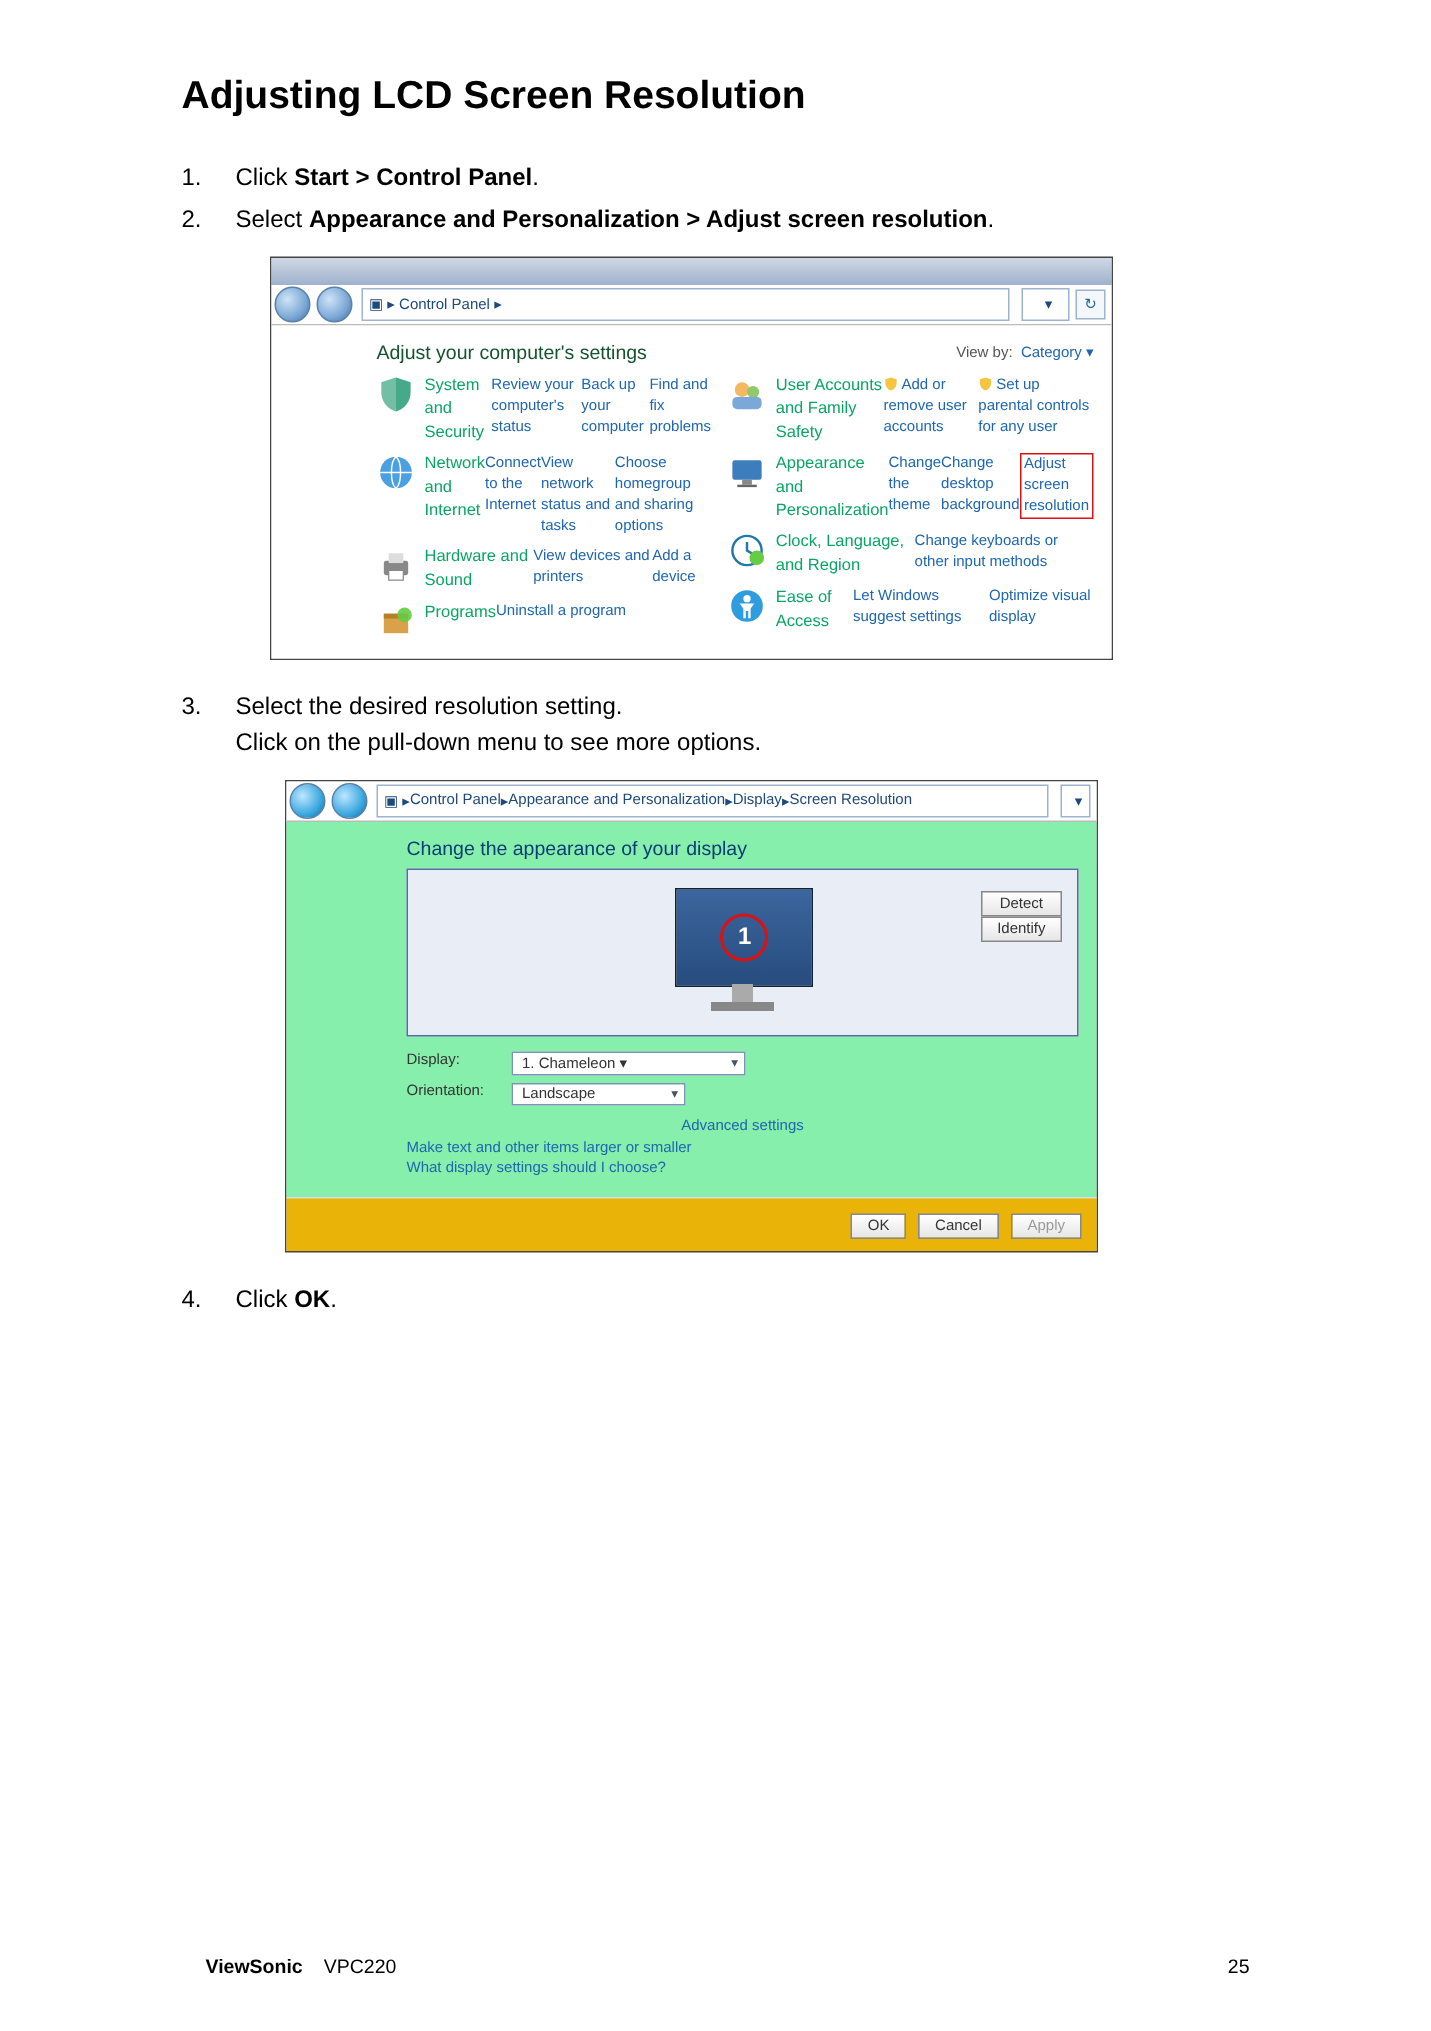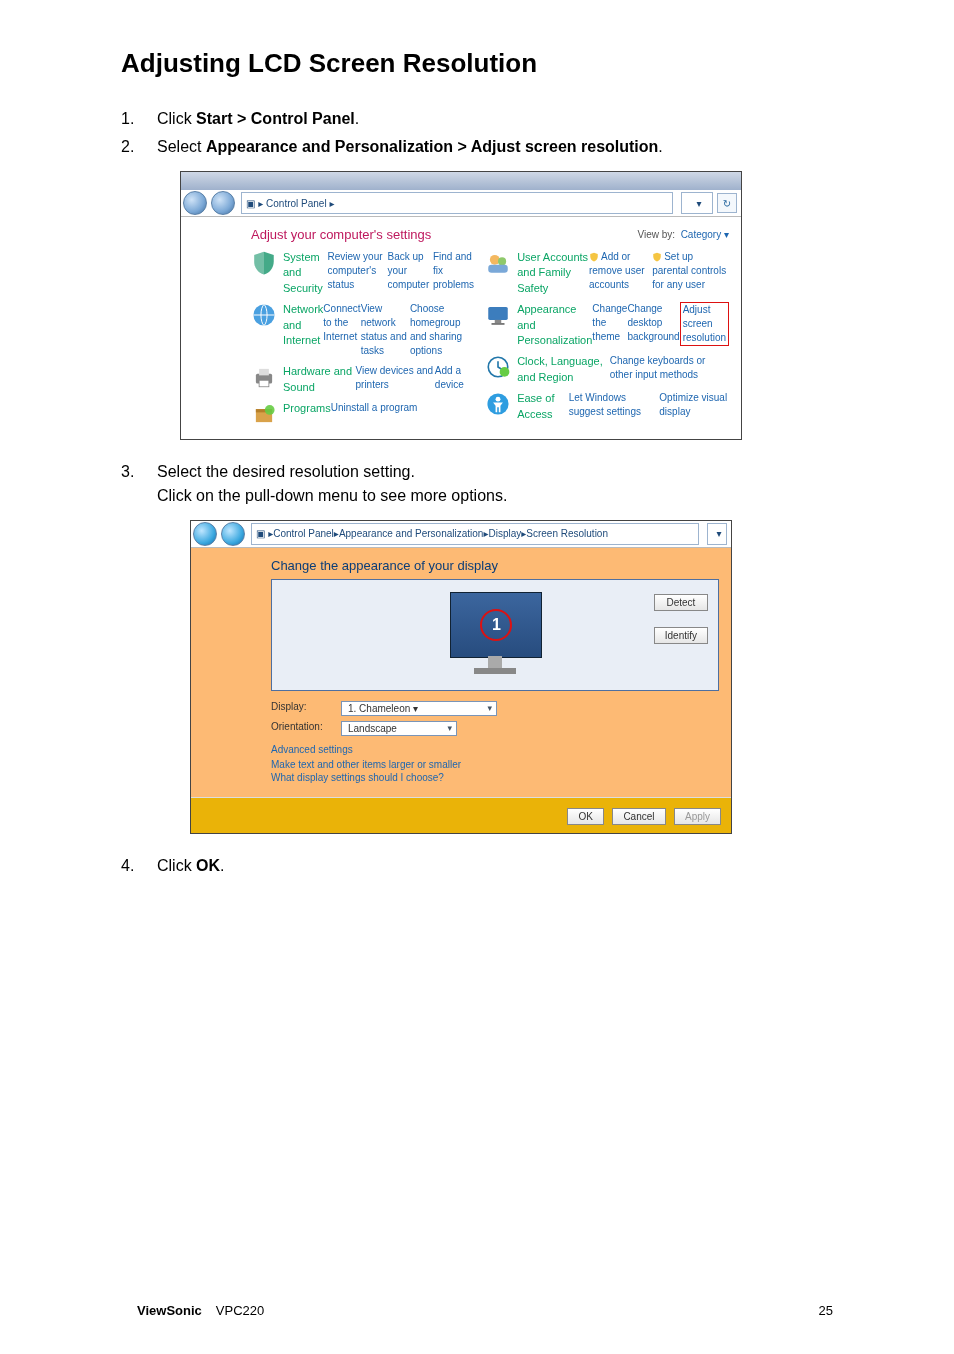--- a/index.html
+++ b/index.html
@@ -12,51 +12,51 @@
   .afterimg{margin:18px 0 10px 0}
   .screenshot{border:1px solid #444;margin:12px auto 20px auto;width:560px}
   .titlebar{height:18px;background:linear-gradient(#cfd8e6,#9fb1cc)}
   .addrrow{display:flex;align-items:center;height:26px;background:#fff;border-bottom:1px solid #bbb}
   .navbtn{width:22px;height:22px;margin:0 2px;border-radius:50%;background:radial-gradient(circle at 35% 35%,#cfe3f7,#7ba8d6 60%,#3c6a9a);border:1px solid #5b81a8}
   .addrbar{flex:1;height:20px;margin:0 4px;border:1px solid #9db4cf;display:flex;align-items:center;font-size:10px;color:#1e4a7a;padding-left:4px}
   .addrbar a{color:#1e4a7a;text-decoration:none}
   .refresh{width:18px;height:18px;margin-right:4px;border:1px solid #9db4cf;background:#f4f8fc;font-size:10px;color:#2b6aa0;display:flex;align-items:center;justify-content:center}
   .cpbody{padding:10px 12px 12px 70px;background:#fff}
   .cphead{display:flex;justify-content:space-between;align-items:center;margin-bottom:8px}
-  .cphead .ttl{color:#be185d;font-size:13px}
+  .cphead .ttl{color:#14532d;font-size:13px}
   .cphead .viewby{font-size:10px;color:#555}
   .cphead .viewby .cat{color:#1e66b0}
   .catgrid{display:flex;gap:10px}
   .catcol{flex:1;display:flex;flex-direction:column;gap:6px}
   .catitem{display:flex;align-items:flex-start;gap:6px;font-size:10px;line-height:1.4}
   .catitem .ico{width:26px;height:26px;flex:0 0 26px;display:flex;align-items:center;justify-content:center}
   .catitem .ico svg{width:26px;height:26px}
   .catitem .links{display:flex;}
   .catitem .hd{color:#0aa565;font-size:11px}
   .catitem .sub{color:#1e66b0}
   .redbox{border:1.5px solid #d11;padding:0 2px;display:inline-block;color:#1e66b0}
   .shield{display:inline-block;vertical-align:middle;margin-right:2px}
 
   .screenshot2{border:1px solid #444;margin:12px auto 20px auto;width:540px}
   .addrrow2{display:flex;align-items:center;height:26px;background:#fff;border-bottom:1px solid #bbb}
-  .srbody{padding:10px 12px 12px 80px;background:#fdba74}
+  .srbody{padding:10px 12px 12px 80px;background:#86efac}
   .srhead{color:#0b3d77;font-size:13px;margin-bottom:6px}
   .preview{position:relative;height:110px;border:1px solid #4e6fa0;background:#e9eef6;margin-bottom:10px}
   .monitor{position:absolute;left:40%;top:12px;width:90px;height:64px;background:linear-gradient(#3c669e,#274c7e);border:1px solid #123;display:flex;align-items:center;justify-content:center}
   .stand{position:absolute;left:calc(40% + 38px);top:76px;width:14px;height:12px;background:#aaa}
   .base{position:absolute;left:calc(40% + 24px);top:88px;width:42px;height:6px;background:#888}
   .moncircle{width:28px;height:28px;border:2px solid #d11;border-radius:50%;display:flex;align-items:center;justify-content:center;color:#fff;font-size:16px;font-weight:bold}
-  .preview .btns{position:absolute;right:10px;top:14px;display:flex;flex-direction:column;gap:16px}
+  .preview .btns{position:absolute;right:10px;top:14px;display:flex;flex-direction:column;gap:0}
   .wbtn{font-size:10px;padding:2px 10px;border:1px solid #888;background:linear-gradient(#fff,#e6e6e6);color:#333}
   .frow{display:flex;margin:5px 0;font-size:10px;color:#333}
   .frow .lbl{width:70px}
   .frow .ctl{border:1px solid #7a95b8;padding:1px 18px 1px 6px;background:#fff;position:relative;color:#333;min-width:130px}
   .frow .ctl::after{content:"▾";position:absolute;right:4px;top:1px;font-size:9px;color:#456}
   .frow .ctl.redsel{border:1.5px solid #d11}
-  .adv{text-align:left;font-size:10px;margin:8px 0 4px 0}
+  .adv{text-align:center;font-size:10px;margin:8px 0 4px 0}
   .adv a{color:#1e66b0;text-decoration:none}
   .lnklist a{display:block;color:#1e66b0;font-size:10px;text-decoration:none;margin:2px 0}
   .btnrow{text-align:right;padding:8px 10px;border-top:1px solid #ddd;background:#eab308}
   .btnrow .wbtn{margin-left:4px}
   .btnrow .wbtn.disabled{color:#999}
 
   .footer{position:absolute;bottom:36px;left:76px;right:60px;display:flex;justify-content:space-between;font-size:13px}
   .footer .brand{font-weight:bold}
   .footer .model{font-weight:normal;margin-left:14px}
 </style>

